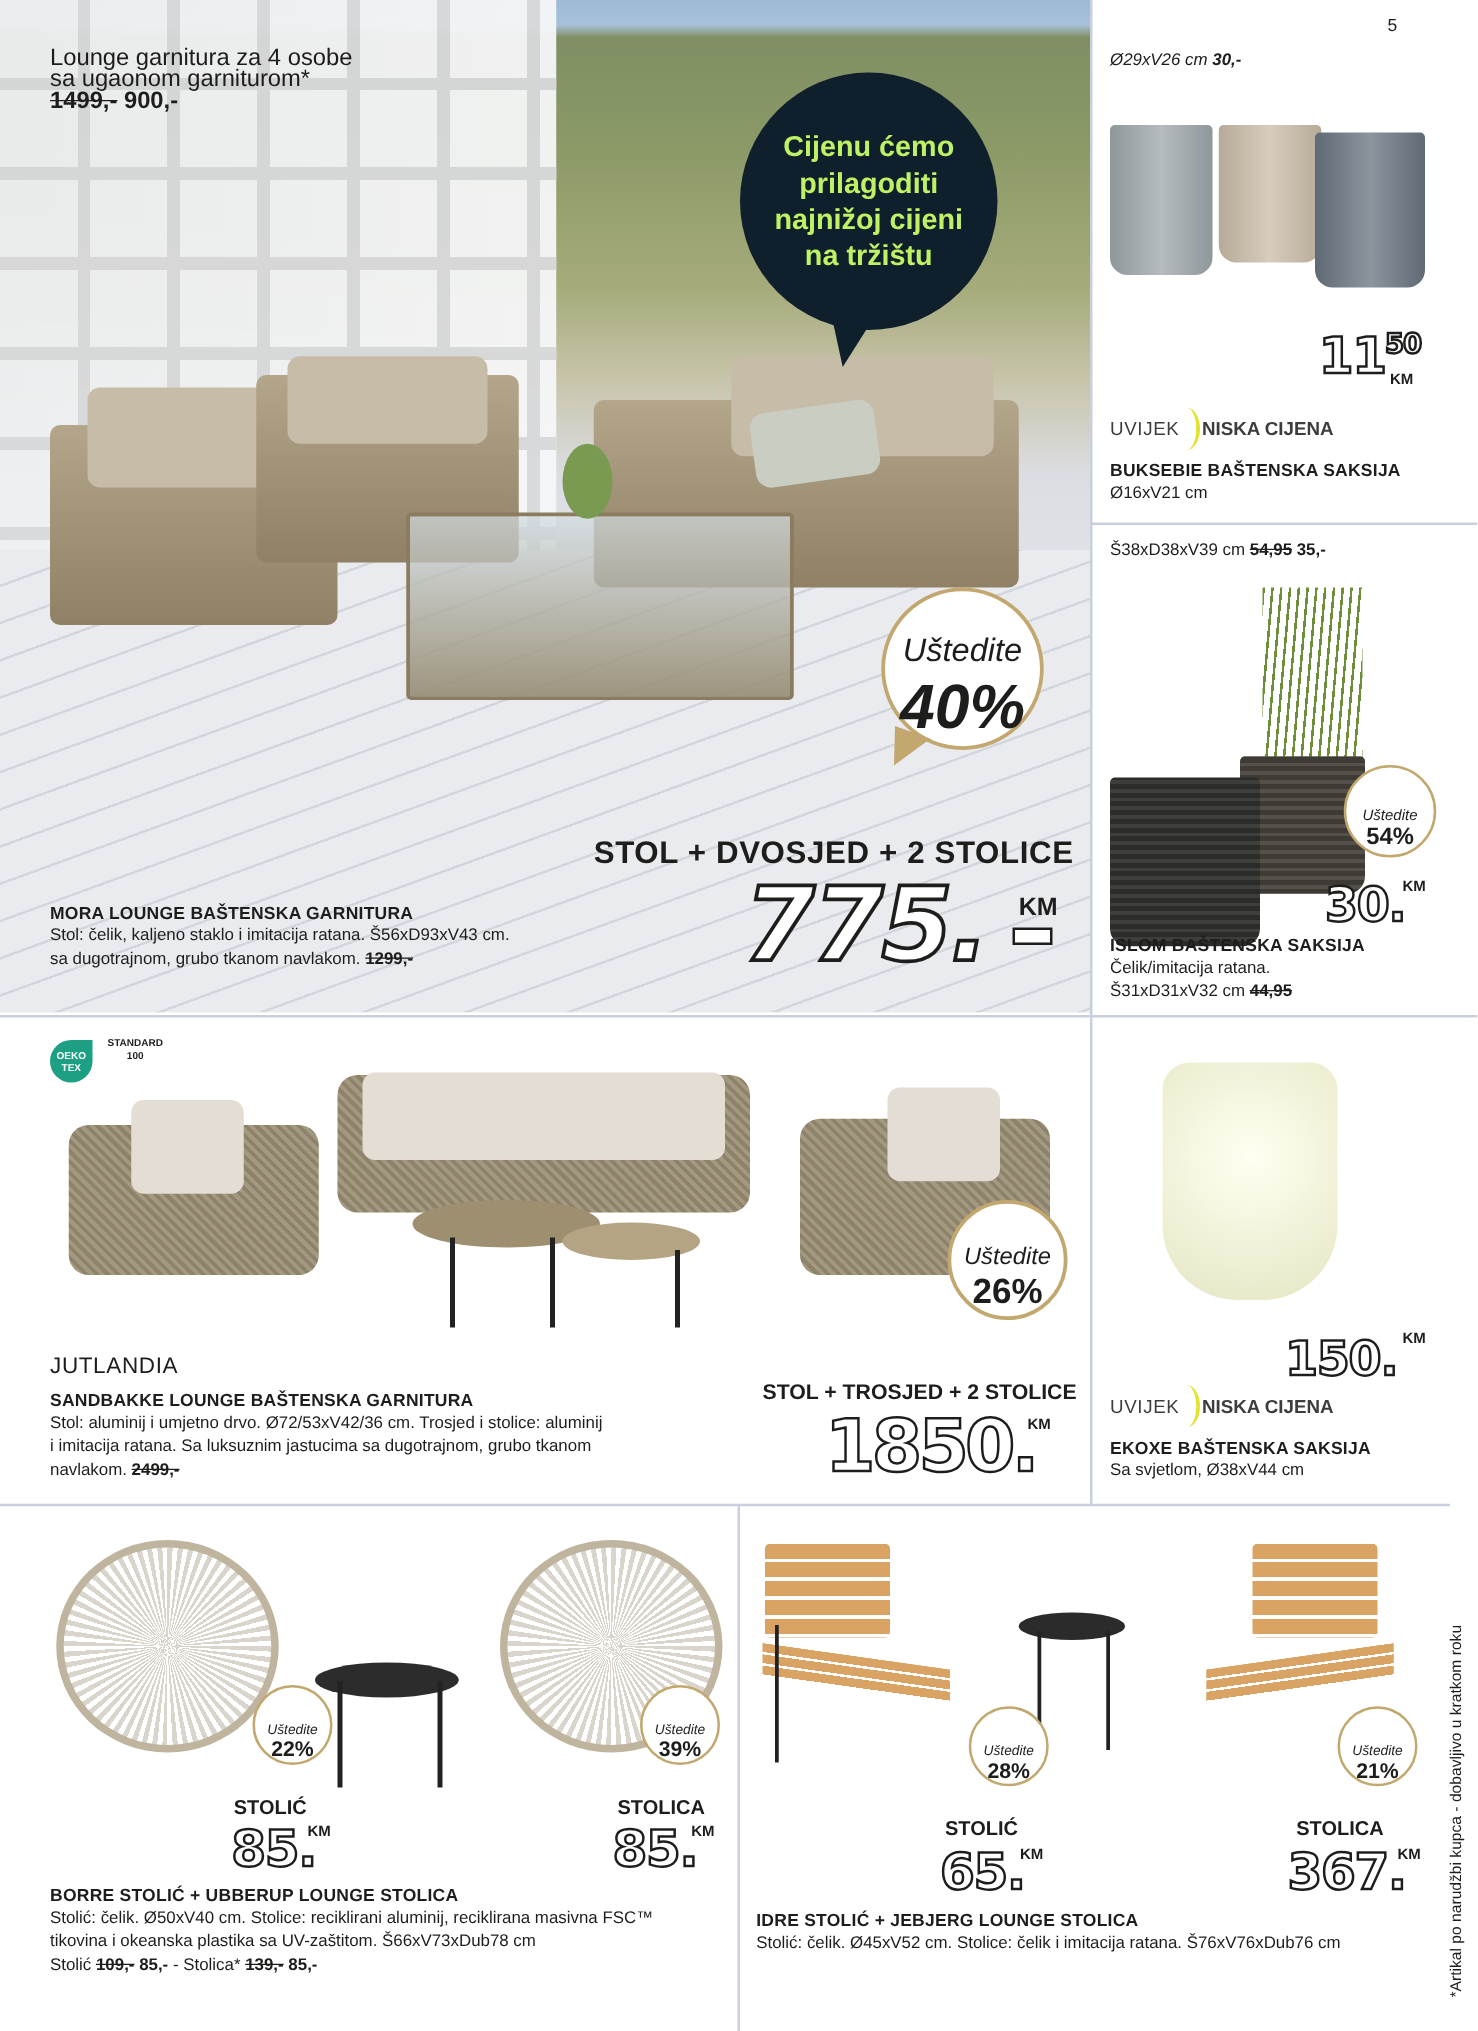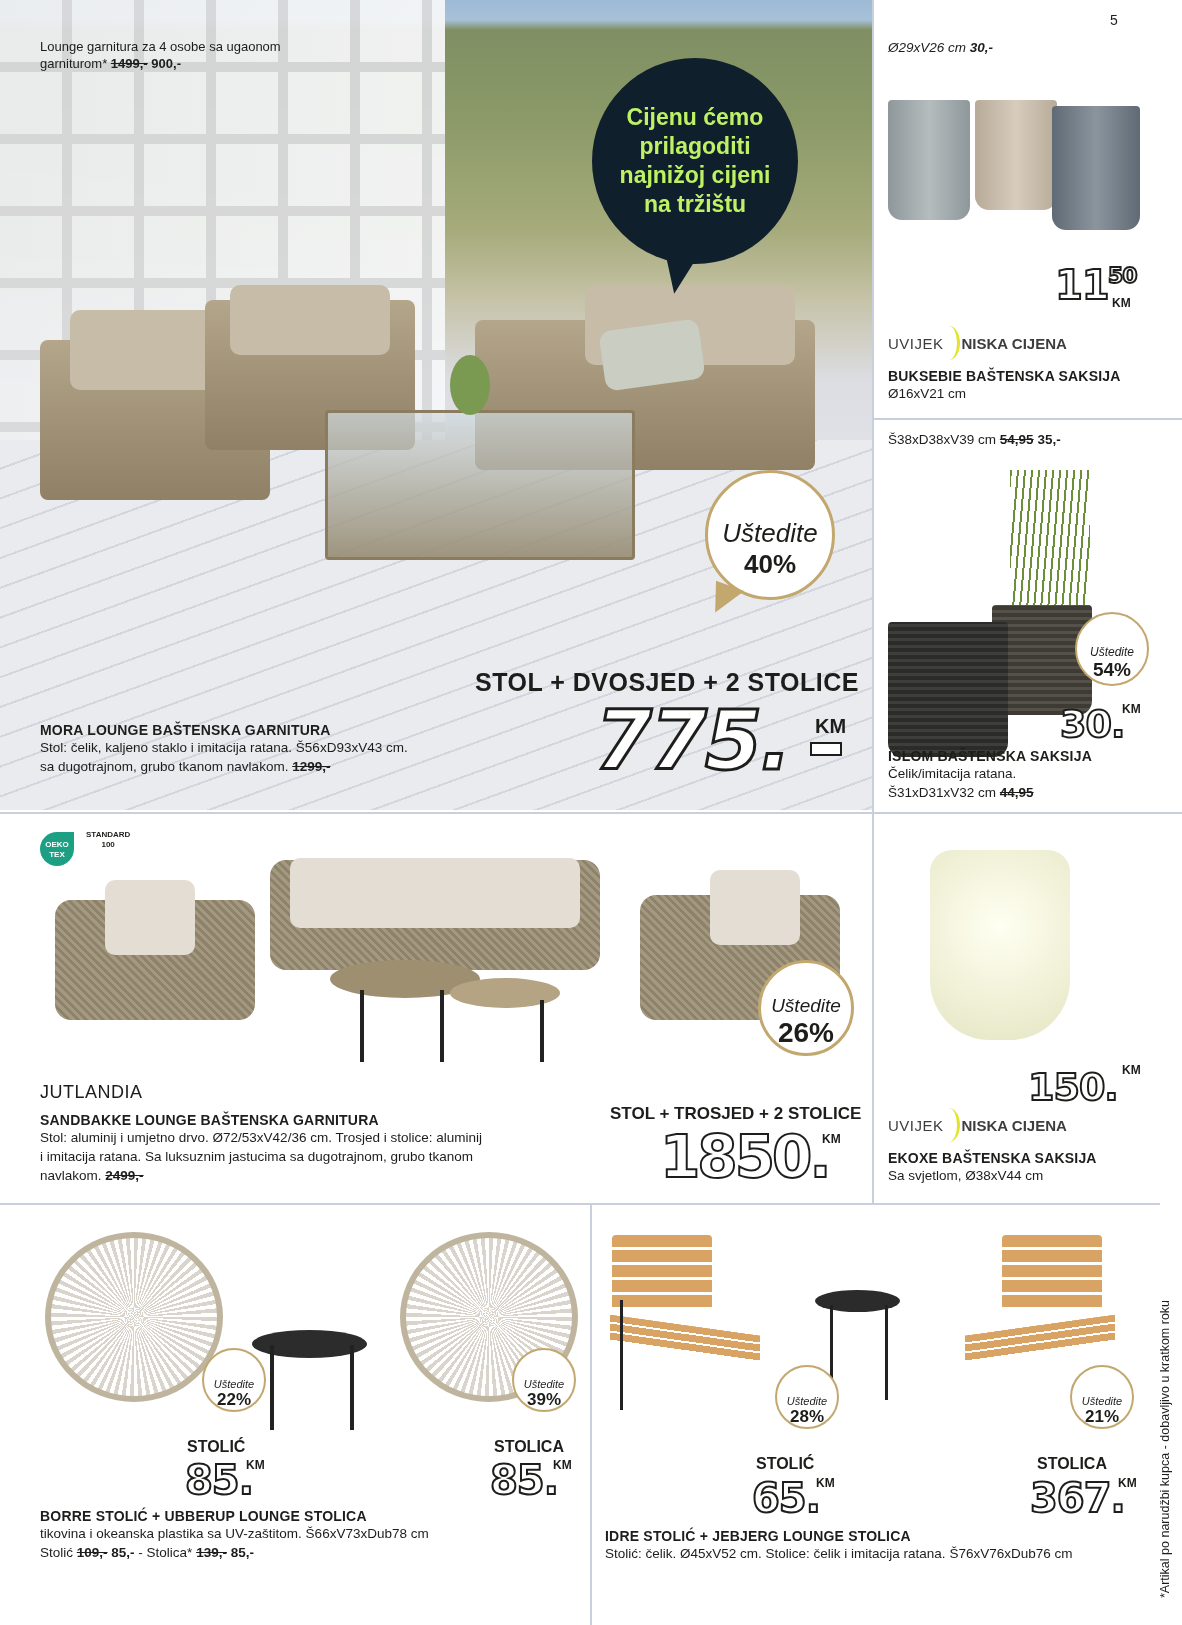--- a/index.html
+++ b/index.html
@@ -51,34 +51,34 @@
   <div class="abs sofa" style="left:205px;top:300px;width:210px;height:150px;"></div>
   <div class="abs cushion" style="left:230px;top:285px;width:160px;height:70px;"></div>
 
   <div class="abs sofa" style="left:475px;top:320px;width:340px;height:150px;"></div>
   <div class="abs cushion" style="left:585px;top:285px;width:210px;height:80px;"></div>
   <div class="abs" style="left:602px;top:325px;width:100px;height:60px;background:#c9cdc2;border-radius:12px;transform:rotate(-8deg);"></div>
 
   <div class="abs glass-table" style="left:325px;top:410px;width:310px;height:150px;border-radius:4px;"></div>
   <div class="abs" style="left:450px;top:355px;width:40px;height:60px;background:#7a9a52;border-radius:50%;"></div>
 
-  <div class="abs desc" style="left:40px;top:38px;width:260px;font-size:13px;line-height:17px;">
+  <div class="abs desc" style="left:40px;top:38px;width:260px;font-size:19px;line-height:17px;">
     <span>Lounge garnitura za 4 osobe sa ugaonom garniturom*</span>
     <span class="strike">1499,-</span>
     <span class="bold">900,-</span>
   </div>
 
   <div class="abs speech-dark-tail"></div>
   <div class="abs speech-dark">
     <span>Cijenu ćemo prilagoditi najnižoj cijeni na tržištu</span>
   </div>
 
   <div class="abs badge" style="left:705px;top:470px;width:130px;height:130px;">
     <span class="lbl" style="font-size:26px;">Uštedite</span>
-    <span class="pct" style="font-size:26px;">40%</span>
+    <span class="pct" style="font-size:50px;font-style:italic;">40%</span>
   </div>
   <div class="abs" style="left:710px;top:585px;width:0;height:0;border-left:10px solid transparent;border-right:20px solid transparent;border-top:30px solid #c2a76e;transform:rotate(20deg);"></div>
 
   <div class="abs" style="left:475px;top:668px;font-size:25px;font-weight:bold;letter-spacing:0.5px;">STOL + DVOSJED + 2 STOLICE</div>
   <div class="abs price-big" style="left:595px;top:700px;font-size:82px;">775.</div>
   <div class="abs km" style="left:815px;top:715px;font-size:20px;">KM</div>
   <div class="abs km-dash" style="left:810px;top:742px;width:32px;height:14px;"></div>
 
   <div class="abs" style="left:40px;top:722px;width:430px;">
     <div class="title">MORA LOUNGE BAŠTENSKA GARNITURA</div>
@@ -202,20 +202,21 @@
 <div class="abs" style="left:187px;top:1438px;font-size:16px;font-weight:bold;">STOLIĆ</div>
 <div class="abs price-med" style="left:185px;top:1460px;font-size:40px;">85.</div>
 <div class="abs km" style="left:246px;top:1458px;">KM</div>
 
 <div class="abs" style="left:494px;top:1438px;font-size:16px;font-weight:bold;">STOLICA</div>
 <div class="abs price-med" style="left:490px;top:1460px;font-size:40px;">85.</div>
 <div class="abs km" style="left:553px;top:1458px;">KM</div>
 
 <div class="abs" style="left:40px;top:1508px;width:545px;">
   <div class="title">BORRE STOLIĆ + UBBERUP LOUNGE STOLICA</div>
+  <div class="desc">Stolić: čelik. Ø50xV40 cm. Stolice: reciklirani aluminij, reciklirana masivna FSC™</div>
   <div class="desc">tikovina i okeanska plastika sa UV-zaštitom. Š66xV73xDub78 cm</div>
   <div class="desc">
     <span>Stolić</span>
     <span class="strike">109,-</span>
     <span class="bold">85,-</span> -
     <span>Stolica*</span>
     <span class="strike">139,-</span>
     <span class="bold">85,-</span>
   </div>
 </div>

